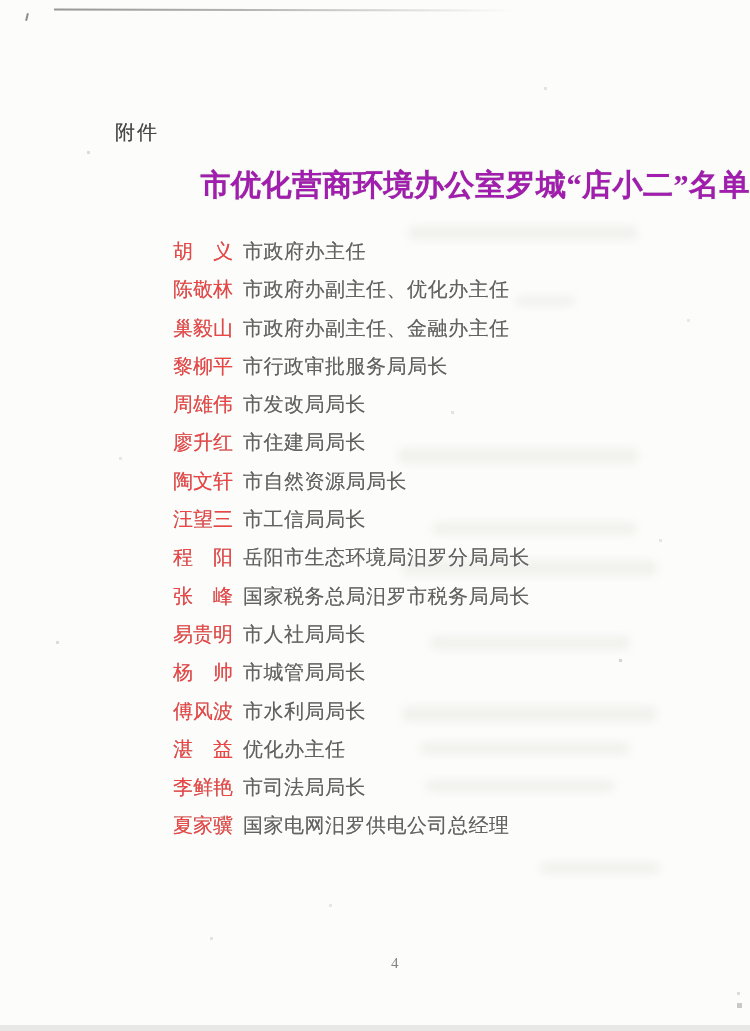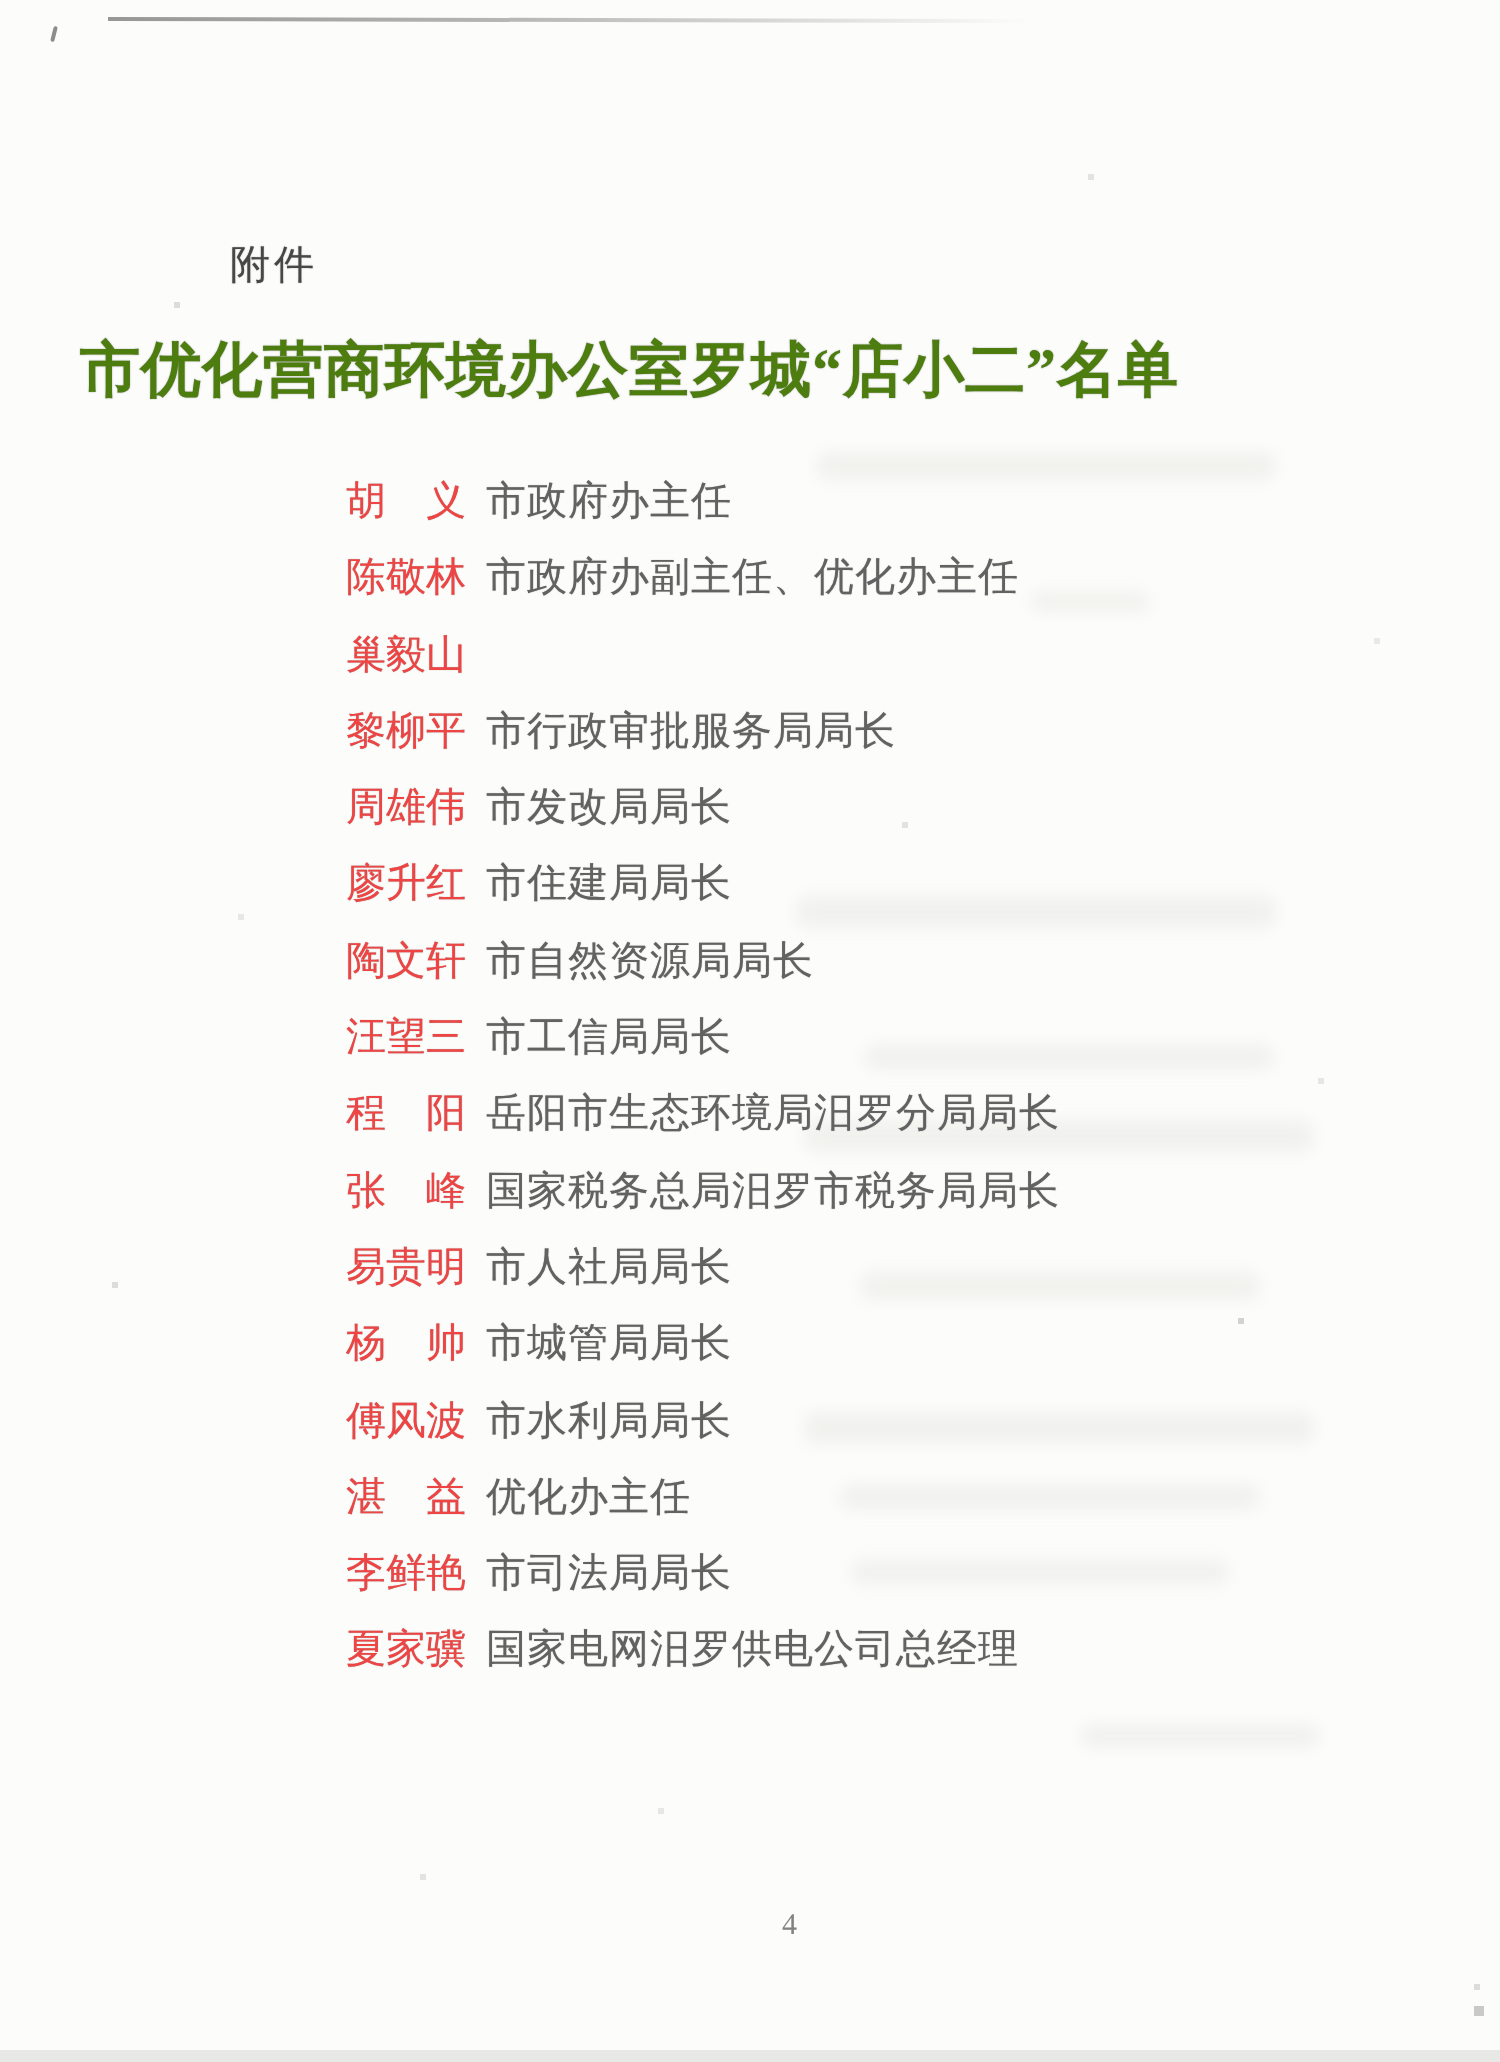--- a/index.html
+++ b/index.html
@@ -73,24 +73,24 @@
     font-size: 20px;
     color: #474747;
     letter-spacing: 2px;
     text-shadow: 0 0 0.6px rgba(70,70,70,0.6);
   }
   .doc-title {
     position: absolute;
     top: 165px;
     left: 0;
     width: 750px;
-    text-align: left;
+    text-align: right;
     font-size: 30px;
     font-weight: 700;
-    color: #4d7c0f;
+    color: #a21caf;
     letter-spacing: 0.5px;
     text-shadow: 0 0 0.8px rgba(75,75,75,0.55);
     white-space: nowrap;
     text-indent: 40px; 
   }
   .roster {
     position: absolute;
     top: 239px;
     left: 173px;
   }
@@ -154,20 +154,21 @@
     <span class="person-position">市政府办主任</span>
   </div>
 
   <div class="roster-row">
     <span class="person-name">陈敬林</span>
     <span class="person-position">市政府办副主任、优化办主任</span>
   </div>
 
   <div class="roster-row">
     <span class="person-name">巢毅山</span>
+    <span class="person-position">市政府办副主任、金融办主任</span>
   </div>
 
   <div class="roster-row">
     <span class="person-name">黎柳平</span>
     <span class="person-position">市行政审批服务局局长</span>
   </div>
 
   <div class="roster-row">
     <span class="person-name">周雄伟</span>
     <span class="person-position">市发改局局长</span>

